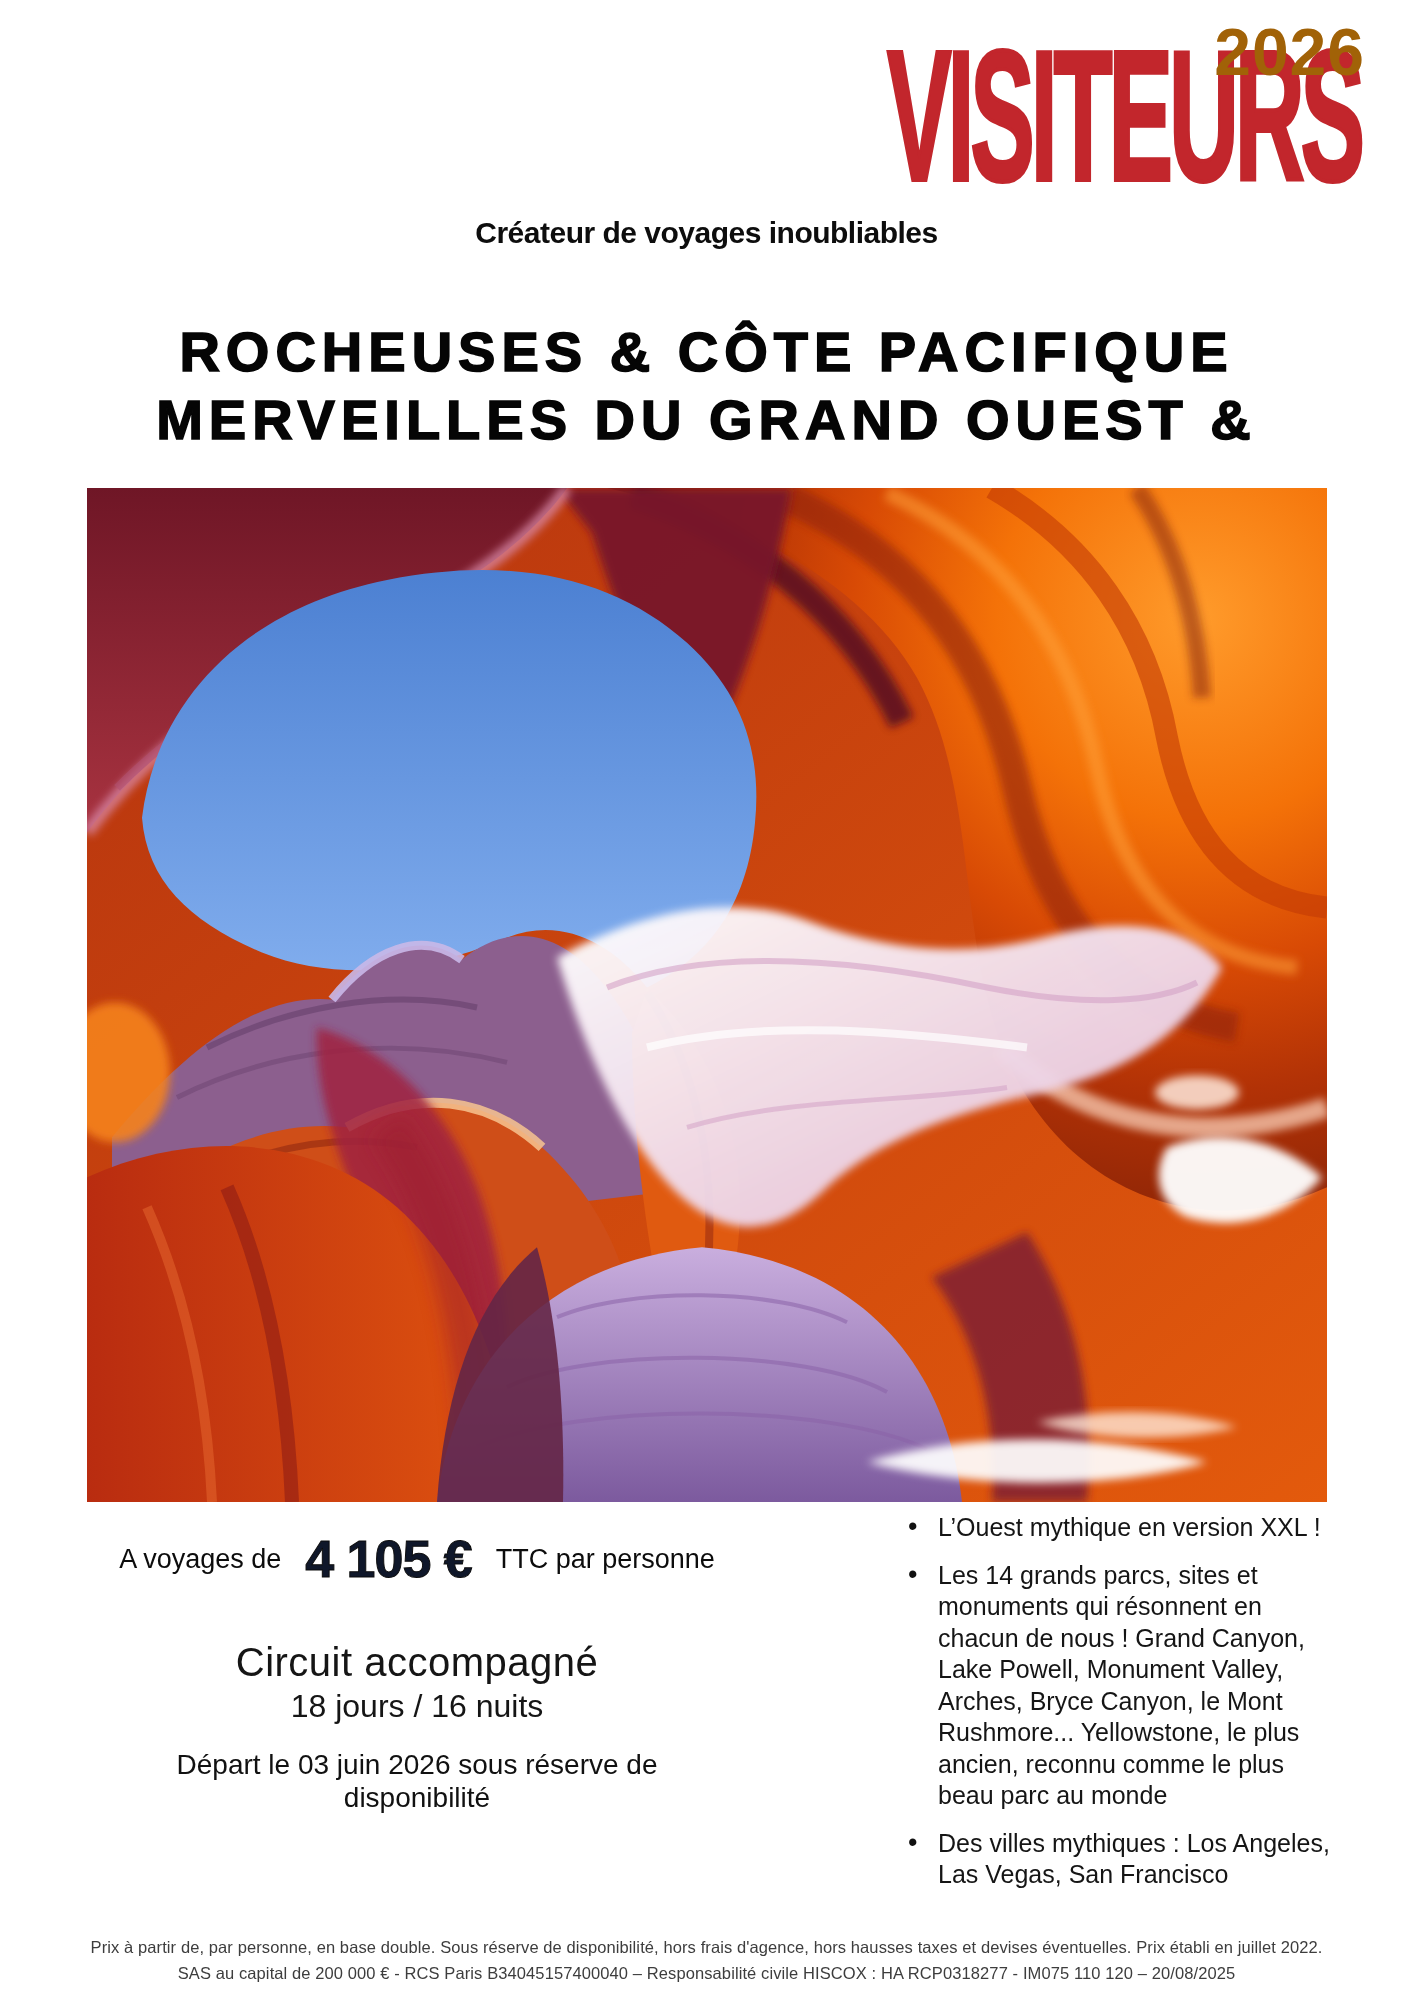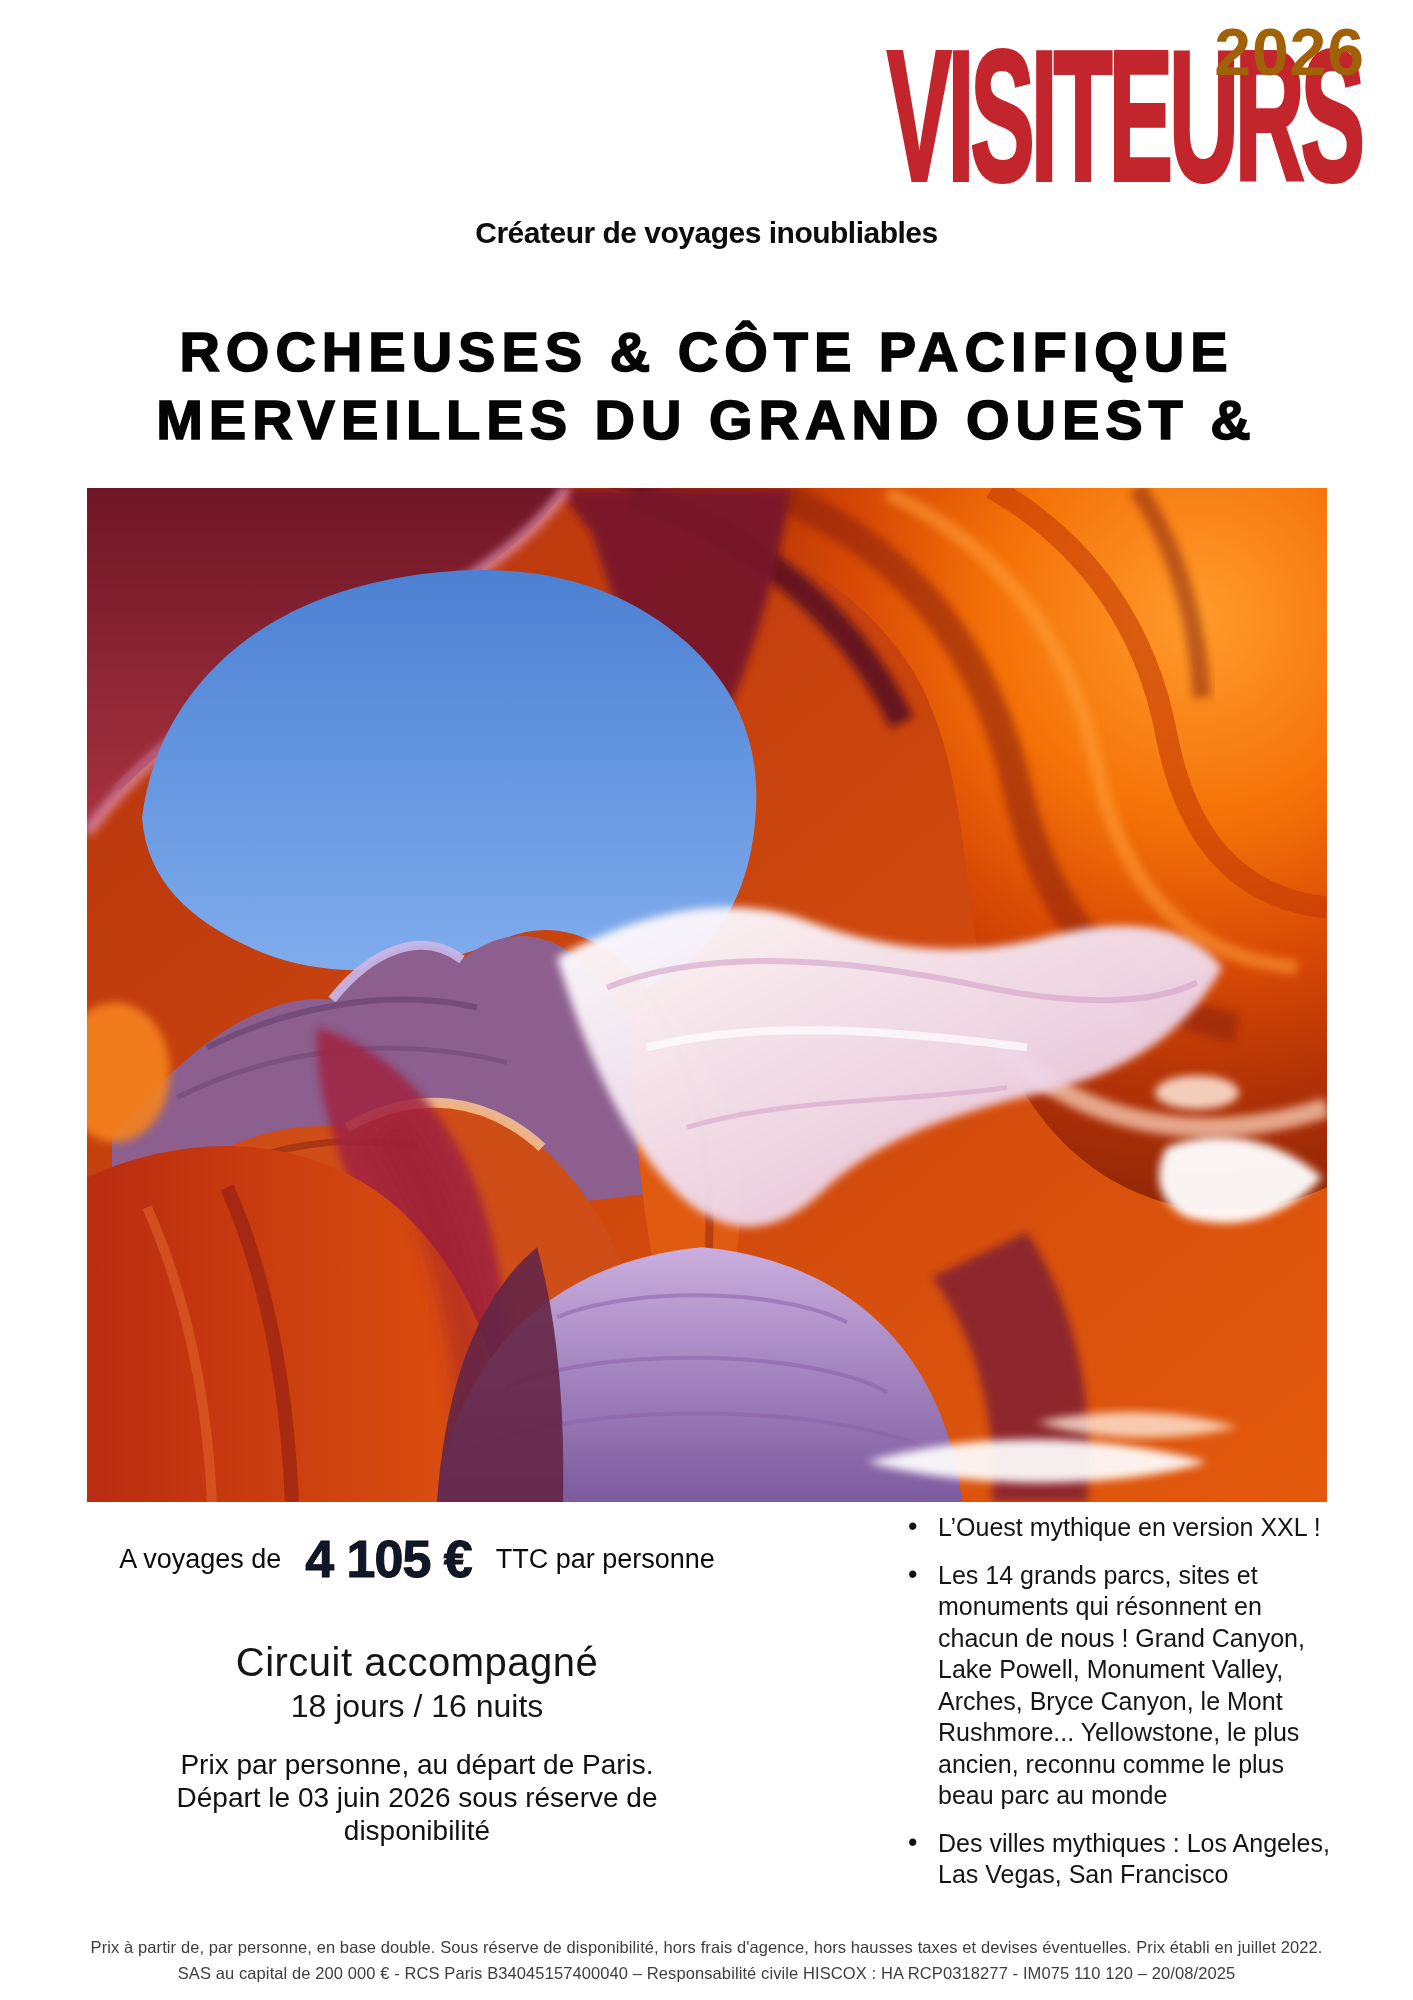--- a/index.html
+++ b/index.html
@@ -195,21 +195,20 @@
   </div>
 
   <div class="price-row">
     <span class="price-prefix">A voyages de</span>
     <span class="price-value">4 105 €</span>
     <span class="price-suffix">TTC par personne</span>
   </div>
   <div class="tour-type">Circuit accompagné</div>
   <div class="tour-duration">18 jours /  16 nuits</div>
   <div class="departure">
-    <div>Prix par personne, au départ de Paris.</div>
     <div>Départ le 03 juin 2026 sous réserve de</div>
     <div>disponibilité</div>
   </div>
 
   <ul class="highlights">
     <li>
       <span class="bullet">•</span>
       <span>L’Ouest mythique en version XXL !</span>
     </li>
     <li>

